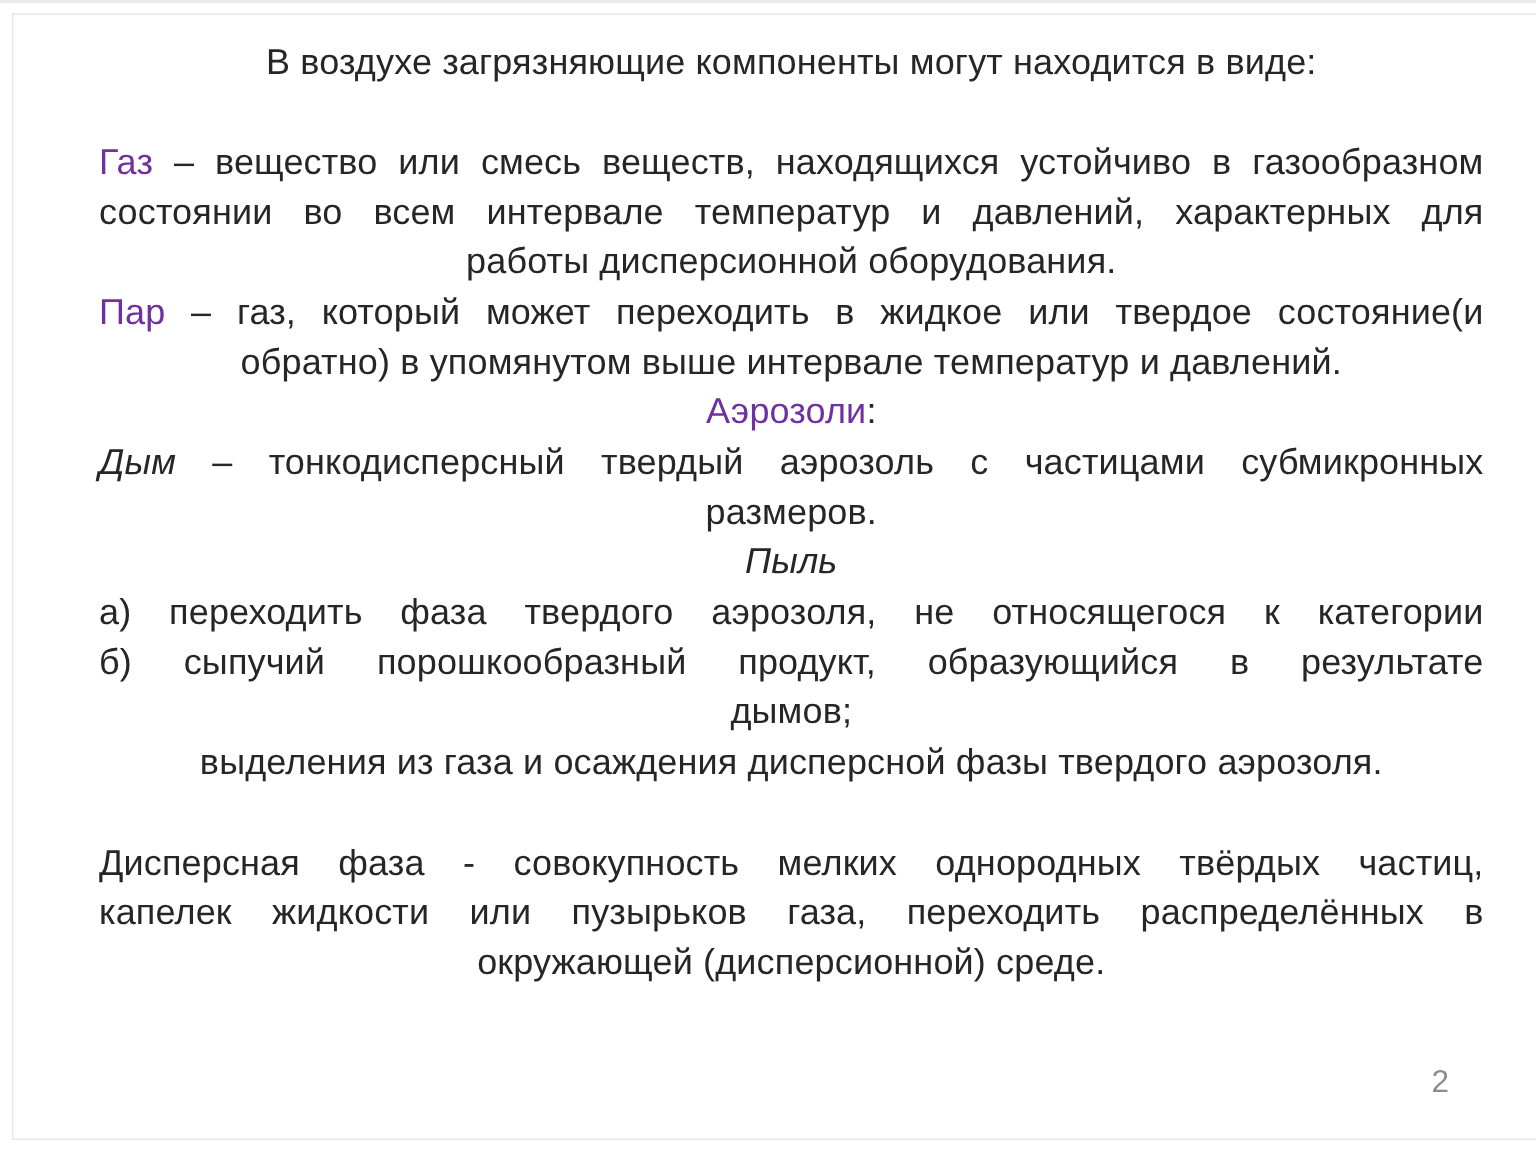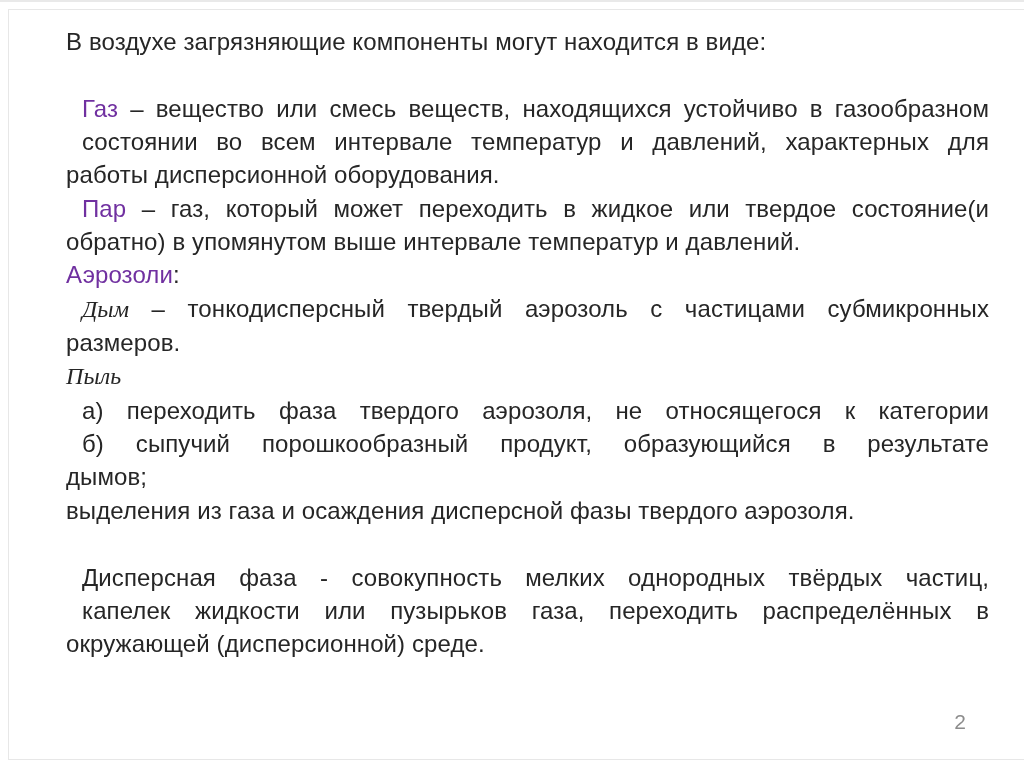--- a/index.html
+++ b/index.html
@@ -37,29 +37,28 @@
     left: 57px;
     top: 15px;
     width: 923px;
     font-size: 24px;
     line-height: 33.35px;
     color: var(--text);
     letter-spacing: 0.1px;
   }
   .line {
     white-space: nowrap;
-    text-align: left;
+    text-align: center;
   }
   .line.j {
     text-align: justify;
     text-align-last: justify;
-    margin-left: 16px;
   }
   .accent { color: var(--accent); }
-  .italic { font-style: italic; font-family: Liberation Serif, serif; }
+  .italic { font-style: italic; }
   .page-number {
     position: absolute;
     right: 60px;
     bottom: 25px;
     font-size: 21px;
     color: var(--muted);
   }
 </style>
 </head>
 <body>

